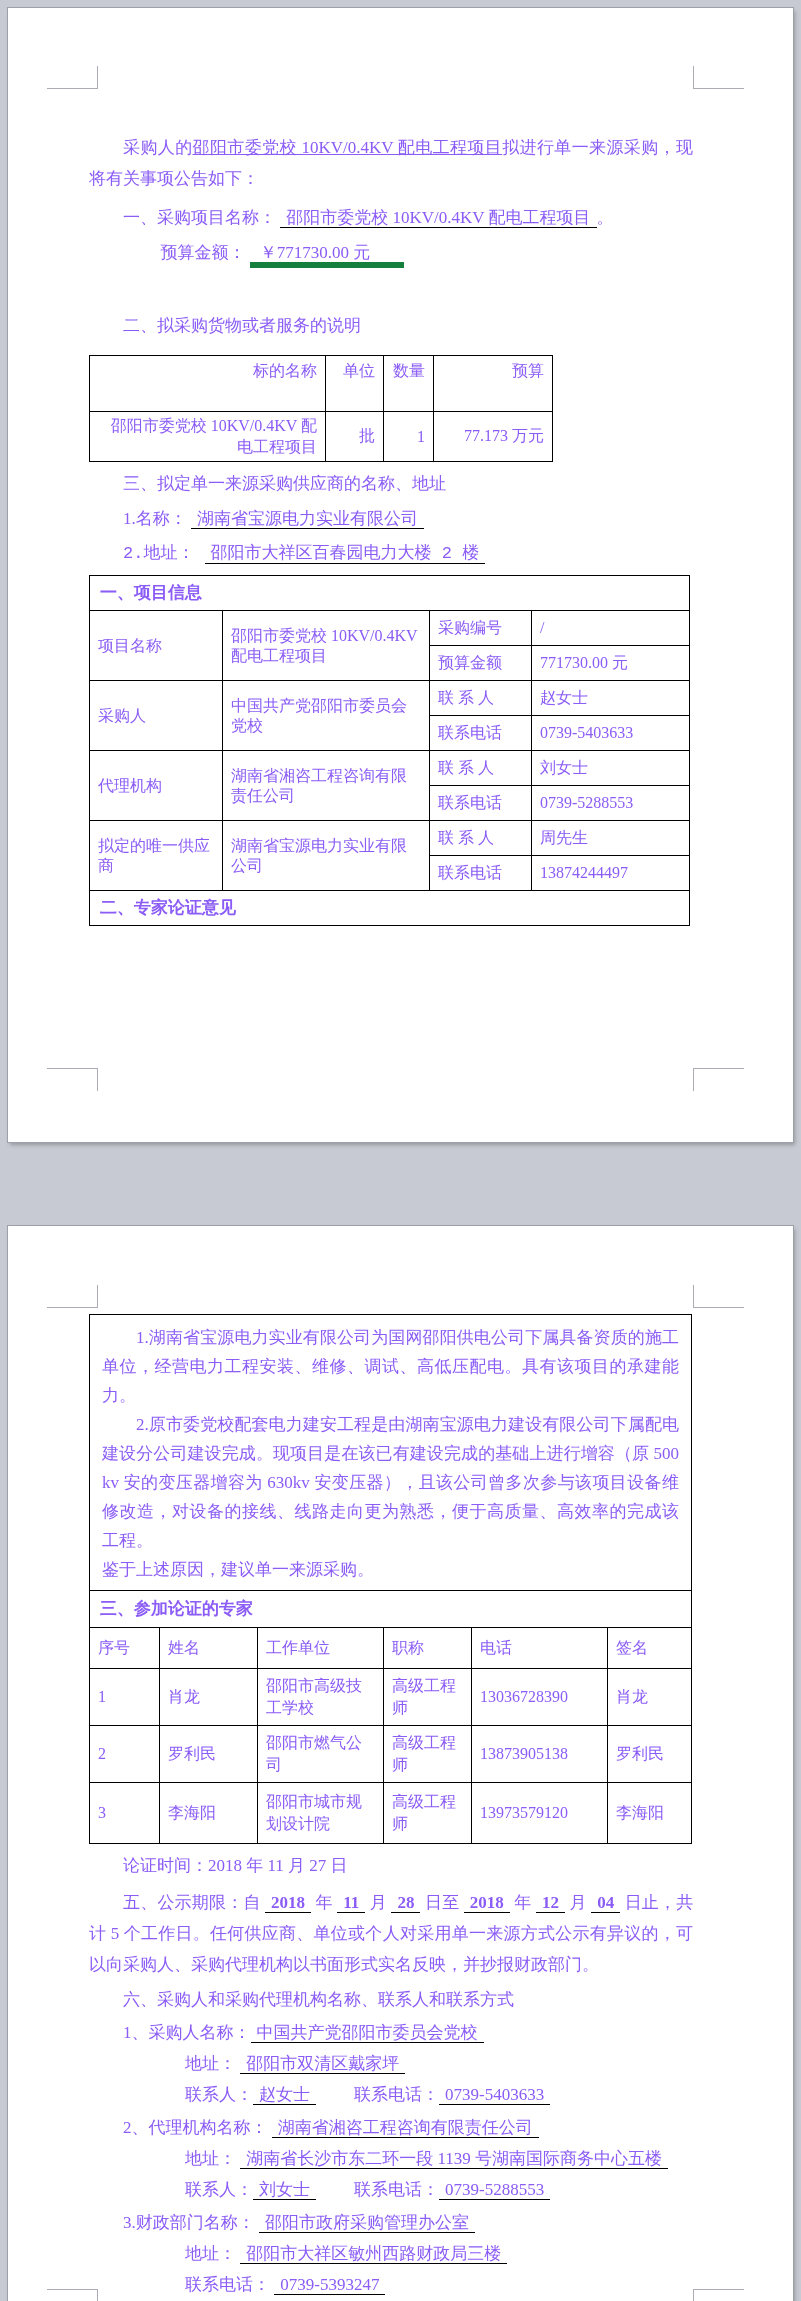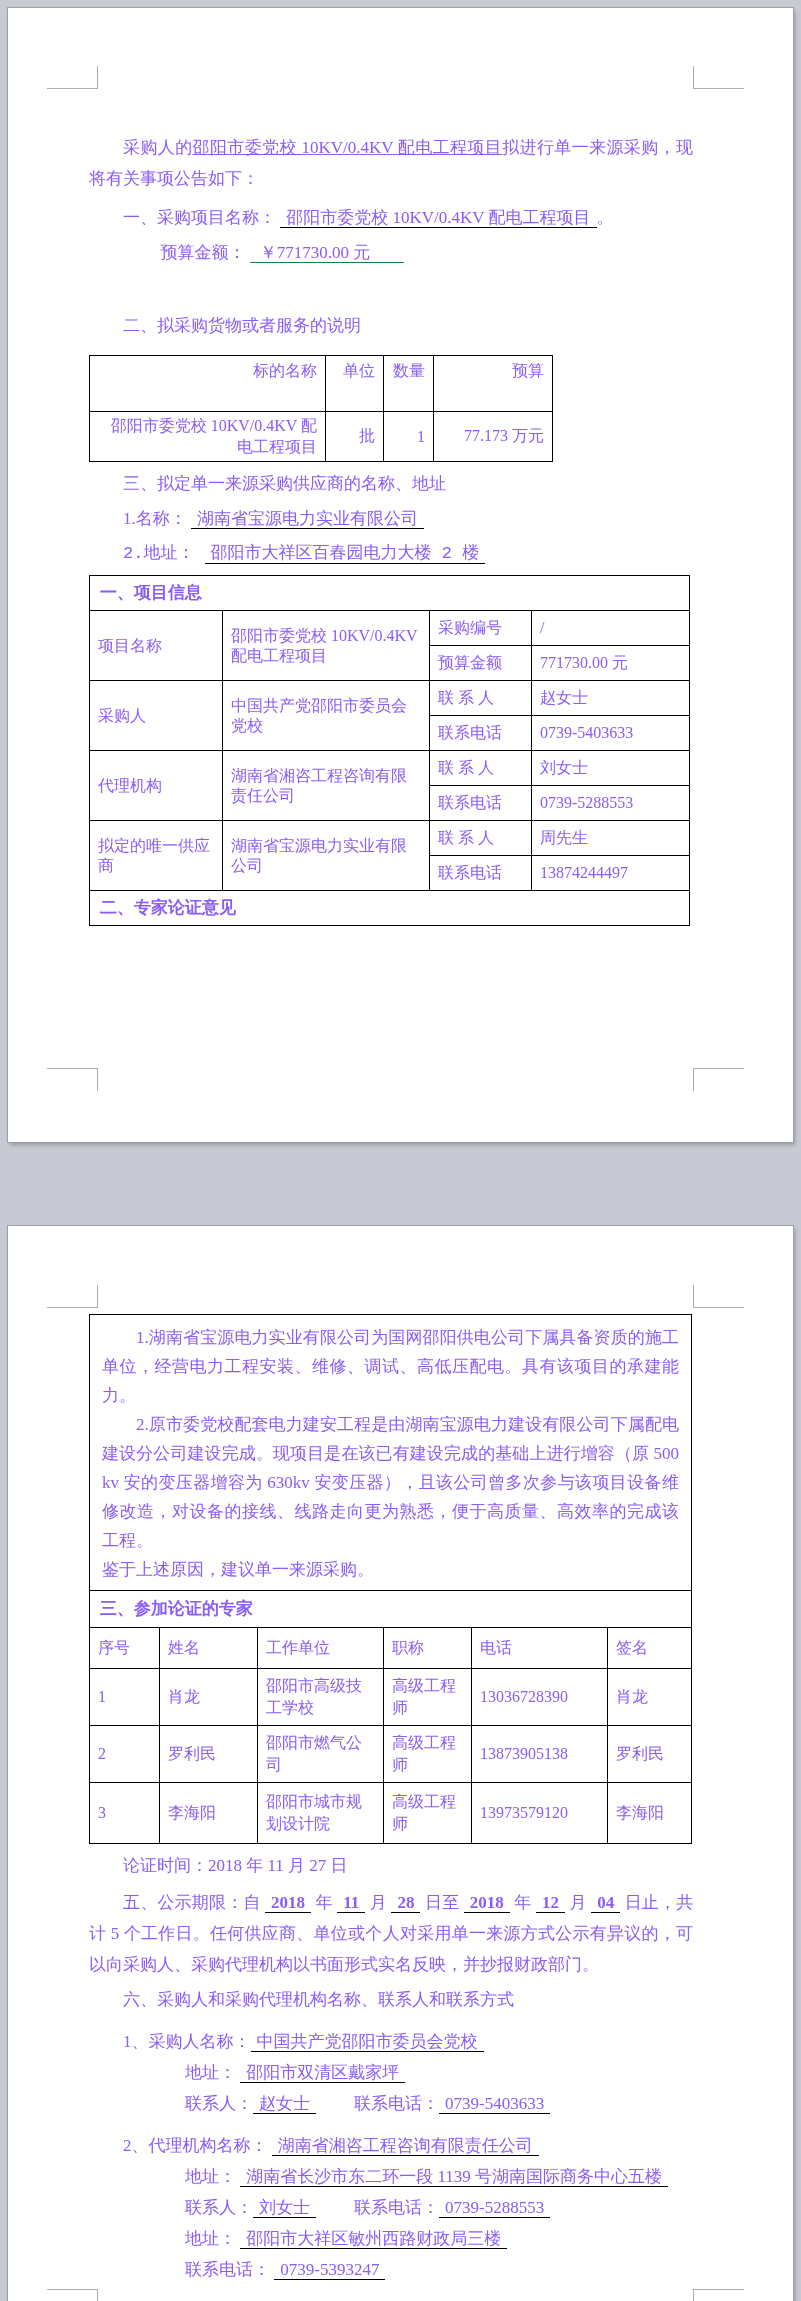--- a/index.html
+++ b/index.html
@@ -7,21 +7,21 @@
           font-family:"Liberation Serif","DejaVu Serif",serif;color:#8b5cf6;}
   .page{position:absolute;left:8px;width:785px;background:#ffffff;
         box-shadow:0 0 0 1px #9da0a6, 2px 3px 4px rgba(0,0,0,0.25);}
   #page1{top:8px;height:1134px;}
   #page2{top:1226px;height:1131px;}
   .content{position:absolute;left:81px;top:0;width:604px;}
   .line{font-size:17px;line-height:31px;margin:0;text-align:justify;}
   .ind2{text-indent:2em;}
   .ind4{text-indent:4.2em;}
   .u{border-bottom:1px solid #000;padding:0 6px;}
-  .u-big{border-bottom:1px solid #15803d;padding:0 8px 0 10px;padding-right:34px;}
+  .u-big{border-bottom:6px solid #15803d;padding:0 8px 0 10px;padding-right:34px;}
   .blank{border-bottom:1px solid #000;padding:0 6px;font-weight:bold;}
   table{border-collapse:collapse;table-layout:fixed;}
   td{border:1px solid #000;font-size:16px;padding:2px 8px;vertical-align:middle;word-break:break-all;}
   td.sec{font-weight:bold;font-size:17px;height:32px;padding-left:10px;}
   .goods{width:463px;margin-top:14px;text-align:right;}
   .goods td.hd{height:48px;vertical-align:top;padding-top:5px;}
   .goods td.rw{height:45px;}
   .info{width:600px;margin-top:6px;}
   .info td{height:30px;line-height:20px;}
   .exp{width:602px;margin-top:0;}
@@ -30,21 +30,21 @@
   .op{font-size:17px;line-height:29px;margin:0;text-align:justify;}
   .exp td.hd{height:36px;}
   .exp tr.r1 td{height:52px;}
   .exp tr.r2 td{height:52px;}
   .exp tr.r3 td{height:56px;}
   .cmark{position:absolute;width:50px;height:22px;}
   .tl{border-right:1px solid #aaadb3;border-bottom:1px solid #aaadb3;left:39px;}
   .tr{border-left:1px solid #aaadb3;border-bottom:1px solid #aaadb3;left:685px;}
   .bl{border-right:1px solid #aaadb3;border-top:1px solid #aaadb3;left:39px;}
   .br{border-left:1px solid #aaadb3;border-top:1px solid #aaadb3;left:685px;}
-  .contact-name{margin-top:11px;}
+  .contact-name{margin-top:2px;}
   .contact-sub{padding-left:96px;}
   .gap{display:inline-block;width:38px;}
 </style>
 </head>
 <body>
 
 <div class="canvas">
 
   <div class="page" id="page1">
     <div class="cmark tl" style="top:58px;"></div>
@@ -222,19 +222,20 @@
       <p class="line ind2" style="margin-top:4px;">六、采购人和采购代理机构名称、联系人和联系方式</p>
 
       <p class="line ind2 contact-name"><span>1、采购人名称：</span><span class="u">中国共产党邵阳市委员会党校</span></p>
       <p class="line contact-sub"><span>地址：</span> <span class="u">邵阳市双清区戴家坪</span></p>
       <p class="line contact-sub"><span>联系人：</span><span class="u">赵女士</span><span class="gap"></span><span>联系电话：</span><span class="u">0739-5403633</span></p>
 
       <p class="line ind2 contact-name"><span>2、代理机构名称：</span> <span class="u">湖南省湘咨工程咨询有限责任公司</span></p>
       <p class="line contact-sub"><span>地址：</span> <span class="u">湖南省长沙市东二环一段 1139 号湖南国际商务中心五楼</span></p>
       <p class="line contact-sub"><span>联系人：</span><span class="u">刘女士</span><span class="gap"></span><span>联系电话：</span><span class="u">0739-5288553</span></p>
 
+      <p class="line ind2 contact-name"><span>3.财政部门名称：</span> <span class="u">邵阳市政府采购管理办公室</span></p>
       <p class="line contact-sub"><span>地址：</span> <span class="u">邵阳市大祥区敏州西路财政局三楼</span></p>
       <p class="line contact-sub"><span>联系电话：</span> <span class="u">0739-5393247</span></p>
 
     </div>
   </div>
 
 </div>
 
 </body></html>

